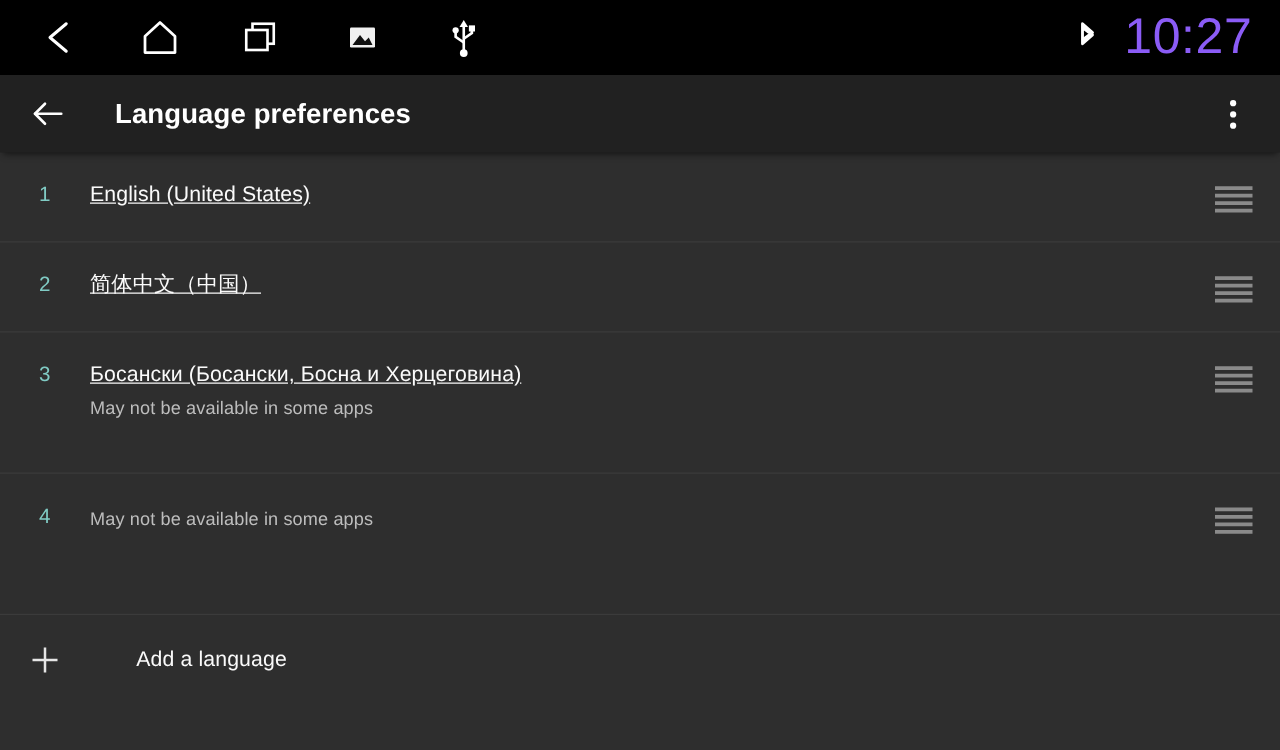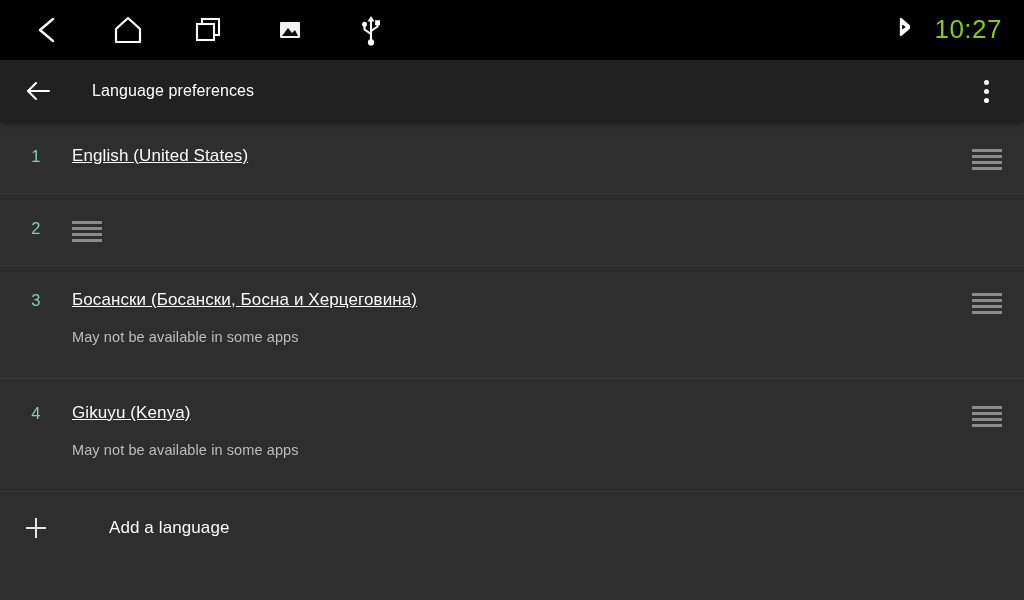--- a/index.html
+++ b/index.html
@@ -46,22 +46,22 @@
   .sys-icon svg { display: block; }
 
   .status-right {
     margin-left: auto;
     display: flex;
     align-items: center;
     gap: 16px;
   }
   .bt-icon { width: 26px; height: 30px; display:flex; align-items:center; justify-content:center;}
   .clock {
-    color: #84cc16;
-    font-size: 26px;
+    color: #8b5cf6;
+    font-size: 40px;
     font-weight: 500;
     letter-spacing: 0.5px;
     line-height: 1;
     padding-bottom: 2px;
   }
 
   
   .app-bar {
     height: 62px;
     flex: 0 0 62px;
@@ -76,22 +76,22 @@
   .back-btn {
     width: 48px;
     height: 48px;
     display: flex;
     align-items: center;
     justify-content: center;
     flex: 0 0 48px;
   }
   .app-title {
     color: #ffffff;
-    font-size: 16px;
-    font-weight: normal;
+    font-size: 22px;
+    font-weight: bold;
     margin-left: 30px;
     letter-spacing: 0.1px;
     white-space: nowrap;
   }
   .overflow-btn {
     margin-left: auto;
     width: 44px;
     height: 48px;
     display: flex;
     flex-direction: column;
@@ -144,21 +144,21 @@
     font-size: 17px;
     line-height: 24px;
     letter-spacing: 0.1px;
     white-space: nowrap;
     text-decoration: underline;
   }
   .row-sub {
     color: #bdbdbd;
     font-size: 14.5px;
     line-height: 20px;
-    margin-top: 15px;
+    margin-top: 5px;
     letter-spacing: 0.1px;
     white-space: nowrap;
   }
   .drag-handle {
     flex: 0 0 30px;
     width: 30px;
     padding-top: 27px;
     display: flex;
     flex-direction: column;
     gap: 3px;
@@ -291,20 +291,23 @@
       <div class="drag-handle">
         <span></span>
           <span></span>
           <span></span>
           <span></span>
       </div>
     </div>
 
     <div class="lang-row short">
       <div class="row-index">2</div>
+      <div class="row-texts">
+        <div class="row-title">简体中文（中国）</div>
+      </div>
       <div class="drag-handle">
         <span></span>
           <span></span>
           <span></span>
           <span></span>
       </div>
     </div>
 
     <div class="lang-row tall">
       <div class="row-index">3</div>
@@ -316,21 +319,20 @@
         <span></span>
           <span></span>
           <span></span>
           <span></span>
       </div>
     </div>
 
     <div class="lang-row tall">
       <div class="row-index">4</div>
       <div class="row-texts">
-        <div class="row-title">Gikuyu (Kenya)</div>
         <div class="row-sub">May not be available in some apps</div>
       </div>
       <div class="drag-handle">
         <span></span>
           <span></span>
           <span></span>
           <span></span>
       </div>
     </div>
 

